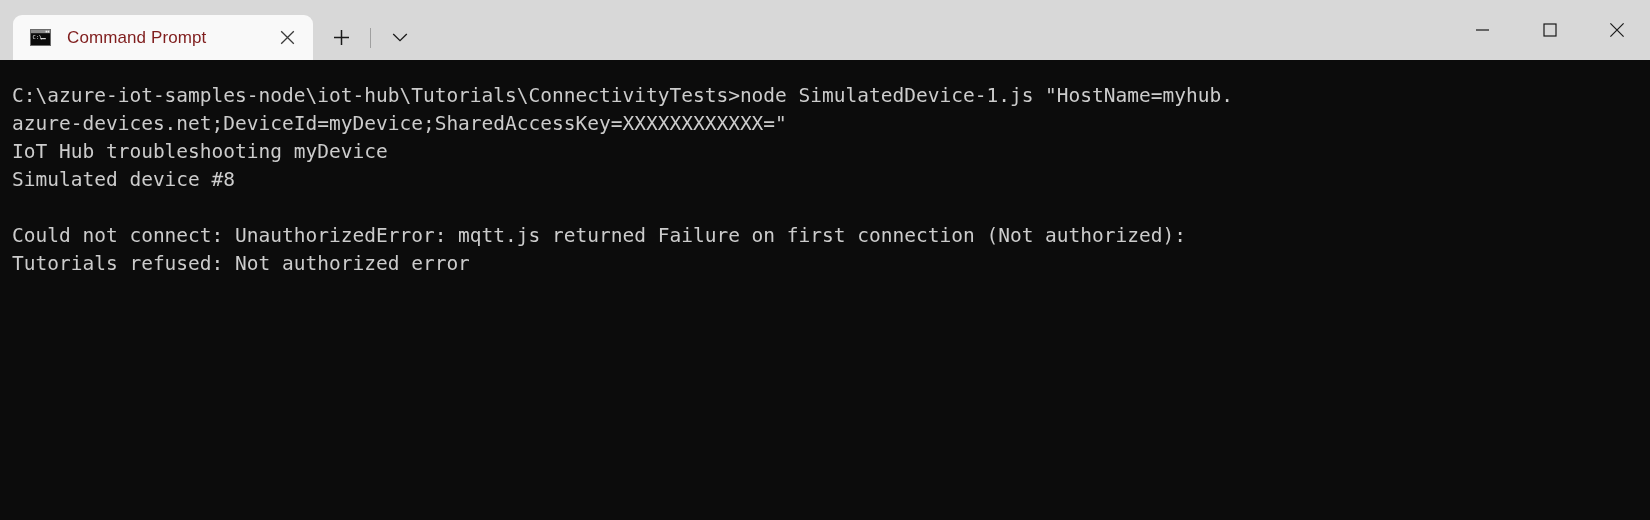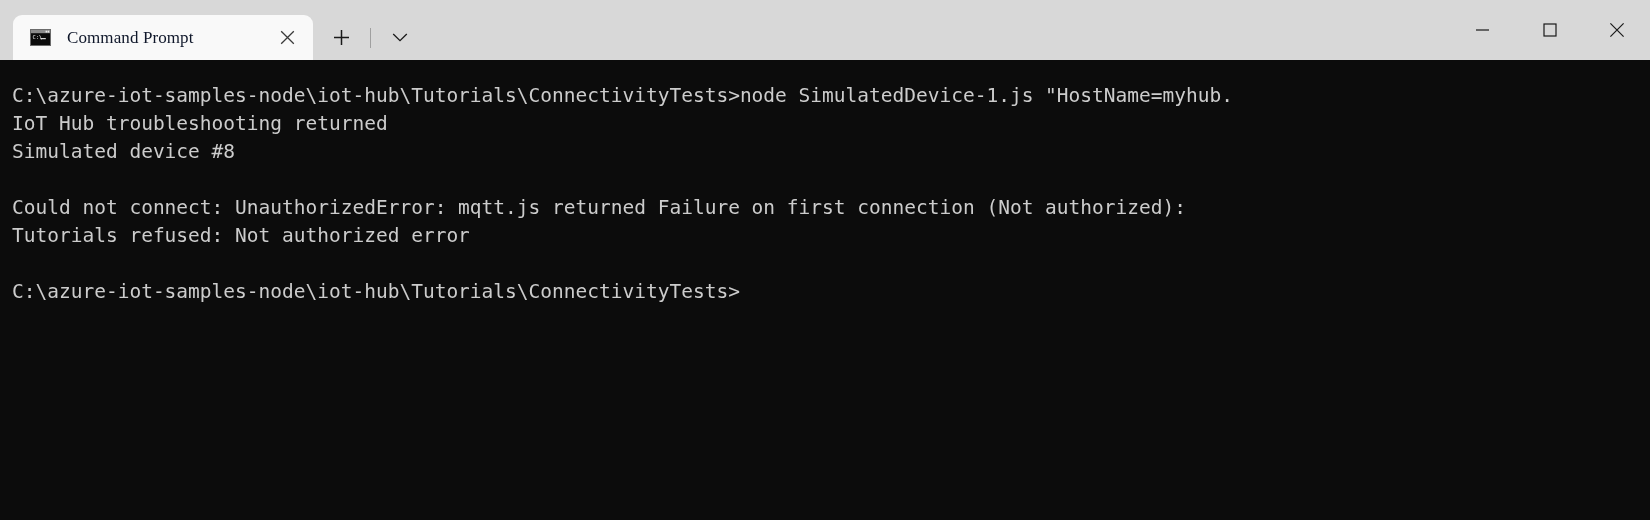--- a/index.html
+++ b/index.html
@@ -58,22 +58,22 @@
   .tab-icon {
     width: 21px;
     height: 17px;
     margin-right: 16px;
     flex: 0 0 auto;
     display: block;
   }
 
   .tab-title {
     font-size: 17px;
-    color: #0f172a;
-    font-family: Liberation Serif, serif;
+    color: #7f1d1d;
+    font-family: Liberation Sans, sans-serif;
     white-space: nowrap;
     flex: 1 1 auto;
     letter-spacing: 0.1px;
   }
 
   .tab-close {
     width: 32px;
     height: 32px;
     display: flex;
     align-items: center;
@@ -199,22 +199,22 @@
       <span class="wc-btn close">
         <svg width="16" height="16" viewBox="0 0 16 16">
           <path d="M1.4 1.4 L14.6 14.6 M14.6 1.4 L1.4 14.6" stroke="#1a1a1a" stroke-width="1.2" fill="none"></path>
         </svg>
       </span>
     </div>
   </div>
 
   <div class="terminal">
     <div class="term-line">C:\azure-iot-samples-node\iot-hub\Tutorials\ConnectivityTests&gt;node SimulatedDevice-1.js "HostName=myhub.</div>
-    <div class="term-line">IoT Hub troubleshooting returned</div>
+    <div class="term-line">azure-devices.net;DeviceId=myDevice;SharedAccessKey=XXXXXXXXXXXX="</div>
+    <div class="term-line">IoT Hub troubleshooting myDevice</div>
     <div class="term-line">Simulated device #8</div>
     <div class="term-line blank"></div>
     <div class="term-line">Could not connect: UnauthorizedError: mqtt.js returned Failure on first connection (Not authorized):</div>
     <div class="term-line">Tutorials refused: Not authorized error</div>
     <div class="term-line blank"></div>
-    <div class="term-line">C:\azure-iot-samples-node\iot-hub\Tutorials\ConnectivityTests&gt;</div>
   </div>
 
 </div>
 
 </body></html>

